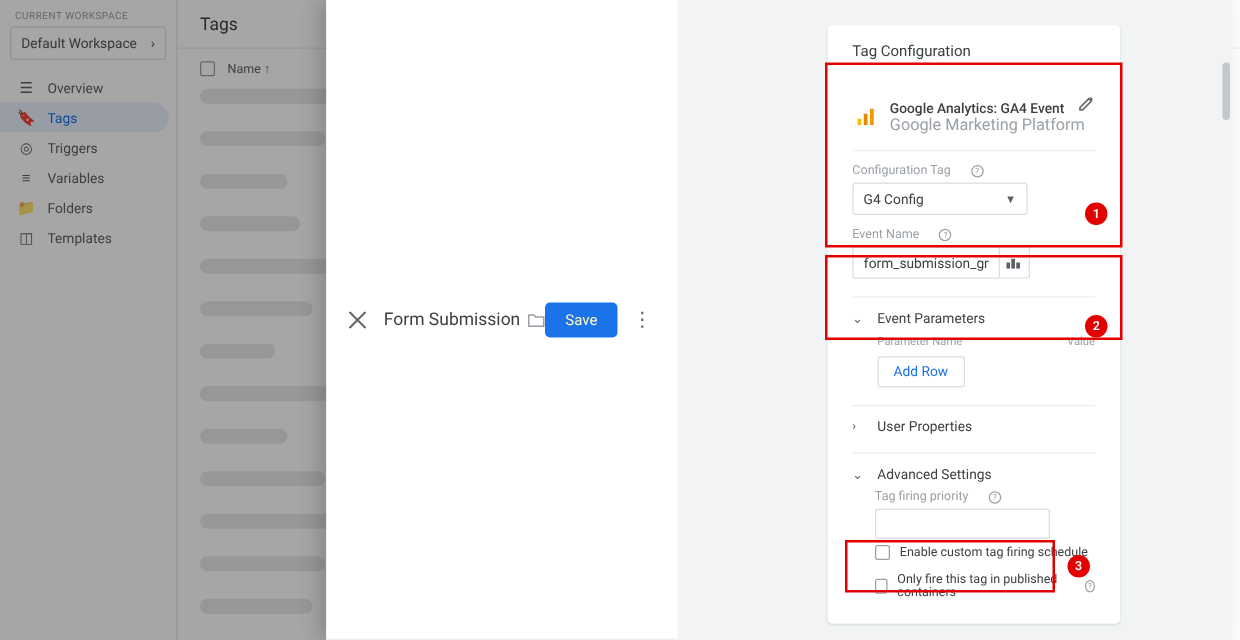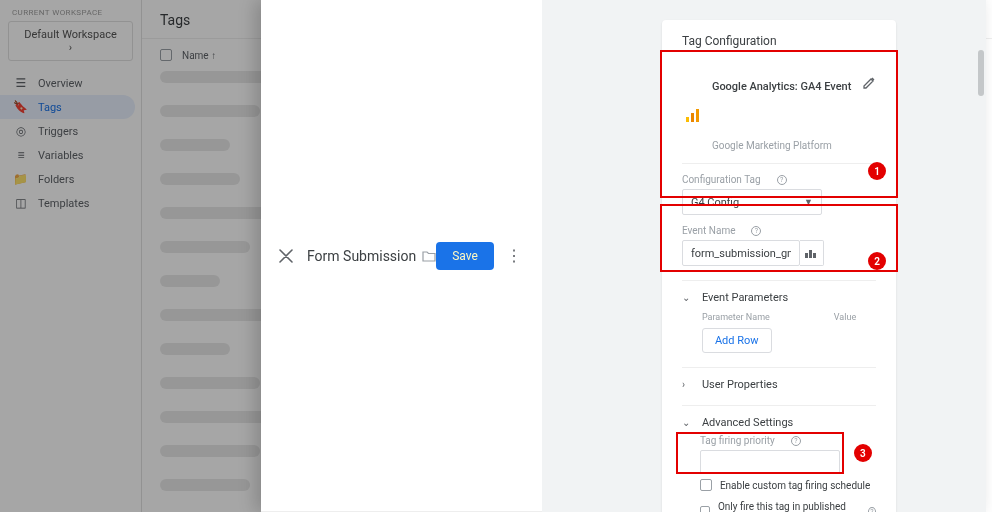--- a/index.html
+++ b/index.html
@@ -3,21 +3,21 @@
 <meta charset="utf-8">
 <style>
 * { box-sizing: border-box; margin: 0; padding: 0; font-family: Roboto, "Helvetica Neue", Arial, sans-serif; }
 html, body { width: 992px; height: 512px; overflow: hidden; background: #fff; }
 .app { position: relative; width: 992px; height: 512px; padding: 0 6px; }
 
 
 .bg { position: absolute; inset: 0; display: flex; }
 .bg-left { width: 142px; background: #fff; border-right: 1px solid #e0e0e0; padding-top: 4px; }
 .ws-label { font-size: 8px; letter-spacing: 0.4px; color: #9e9e9e; padding: 4px 12px 2px; }
-.ws-select { margin: 2px 8px 10px; border: 1px solid #e0e0e0; border-radius: 3px; padding: 6px 8px; font-size: 11px; color: #555; display: flex; justify-content: space-between; align-items: center; cursor: pointer; flex-direction: column; }
+.ws-select { margin: 2px 8px 10px; border: 1px solid #e0e0e0; border-radius: 3px; padding: 6px 8px; font-size: 11px; color: #555; display: flex; justify-content: space-between; align-items: center; cursor: pointer; }
 .nav-item { display: flex; align-items: center; gap: 10px; padding: 5px 14px; font-size: 11px; color: #5f6368; cursor: pointer; }
 .nav-item.active { background: #e8f0fe; color: #1a73e8; border-radius: 0 14px 14px 0; margin-right: 6px; }
 .nav-icon { width: 14px; display: inline-flex; justify-content: center; font-size: 12px; }
 
 .bg-main { flex: 1; background: #fff; }
 .bg-main-head { display: flex; align-items: center; gap: 16px; padding: 12px 18px 10px; border-bottom: 1px solid #eee; }
 .bg-title { font-size: 14px; color: #3c4043; }
 .bg-row-head { display: flex; align-items: center; gap: 10px; padding: 10px 18px; font-size: 10px; color: #5f6368; }
 .checkbox { width: 12px; height: 12px; border: 1.5px solid #9aa0a6; border-radius: 2px; }
 .blur-item { height: 12px; background: #e9e9e9; border-radius: 6px; }
@@ -39,37 +39,37 @@
 .kebab { width: 28px; display: flex; align-items: center; justify-content: center; color: #5f6368; cursor: pointer; font-size: 16px; margin-left: 6px; }
 
 .panel-body { flex: 1; overflow: auto; background: #f1f3f4; padding: 20px 90px 10px 120px; position: relative; }
 .card { background: #fff; border-radius: 4px; box-shadow: 0 1px 2px rgba(60,64,67,0.15); padding: 14px 20px 14px; }
 .card-title { font-size: 12px; color: #3c4043; margin-bottom: 24px; }
 
 .section-label { font-size: 10px; color: #9aa0a6; }
 .tagtype-row { display: flex; align-items: center; gap: 10px; padding: 8px 0 12px; border-bottom: 1px solid #eee; position: relative; }
 .tagtype-icon { width: 20px; height: 20px; display: flex; align-items: center; justify-content: center; }
 .tt-name { font-size: 11px; color: #3c4043; font-weight: 500; }
-.tt-sub { font-size: 10px; color: #9aa0a6; margin-top: 47px; }
+.tt-sub { font-size: 13px; color: #9aa0a6; }
 .pencil { position: absolute; right: 0; top: 4px; color: #5f6368; cursor: pointer; font-size: 13px; }
 
 .field-block { margin-top: 10px; }
 .field-lbl { font-size: 10px; color: #9aa0a6; display: flex; align-items: center; gap: 16px; }
 .help-ico { display: inline-flex; width: 10px; height: 10px; border: 1px solid #9aa0a6; border-radius: 50%; align-items: center; justify-content: center; font-size: 7px; color: #9aa0a6; }
 .select-box { margin-top: 4px; border: 1px solid #dadce0; border-radius: 2px; height: 26px; width: 140px; display: flex; align-items: center; justify-content: space-between; padding: 0 8px; font-size: 11px; color: #3c4043; cursor: pointer; }
 .caret { font-size: 9px; color: #5f6368; }
 
 .text-input { margin-top: 4px; display: flex; }
 .text-input input { border: 1px solid #dadce0; border-radius: 2px; height: 26px; width: 118px; padding: 0 8px; font-size: 11px; color: #3c4043; }
 .input-addon { border: 1px solid #dadce0; border-left: none; border-radius: 0 2px 2px 0; height: 26px; width: 24px; display: flex; align-items: center; justify-content: center; cursor: pointer; font-size: 12px; color: #5f6368; background: #fff; }
 
 .sub-section { margin-top: 14px; padding-top: 10px; border-top: 1px solid #eee; }
 .row-head { display: flex; align-items: center; gap: 8px; font-size: 11px; color: #3c4043; cursor: pointer; }
 .chev { font-size: 10px; color: #5f6368; width: 12px; display: inline-block; }
-.param-cols { display: flex; gap: 64px; font-size: 9px; color: #9aa0a6; padding: 8px 0 6px 20px; }
+.param-cols { display: flex; gap: 64px; font-size: 9px; color: #9aa0a6; padding: 8px 0 6px 20px; justify-content: space-between; }
 .add-row-btn { margin-left: 20px; border: 1px solid #dadce0; border-radius: 3px; background: #fff; color: #1a73e8; font-size: 11px; padding: 5px 12px; cursor: pointer; }
 
 .chk-row { display: flex; align-items: center; gap: 8px; font-size: 10px; color: #3c4043; padding: 5px 0 5px 18px; }
 .chk { width: 12px; height: 12px; border: 1.5px solid #9aa0a6; border-radius: 2px; cursor: pointer; }
 
 .mini-input { margin-left: 18px; margin-top: 4px; border: 1px solid #dadce0; border-radius: 2px; height: 24px; width: 140px; }
 
 
 .red-box { position: absolute; border: 2px solid #e30000; pointer-events: none; }
 .badge { position: absolute; width: 18px; height: 18px; border-radius: 50%; background: #e30000; color: #fff; font-size: 10px; display: flex; align-items: center; justify-content: center; font-weight: 600; pointer-events: none; }

